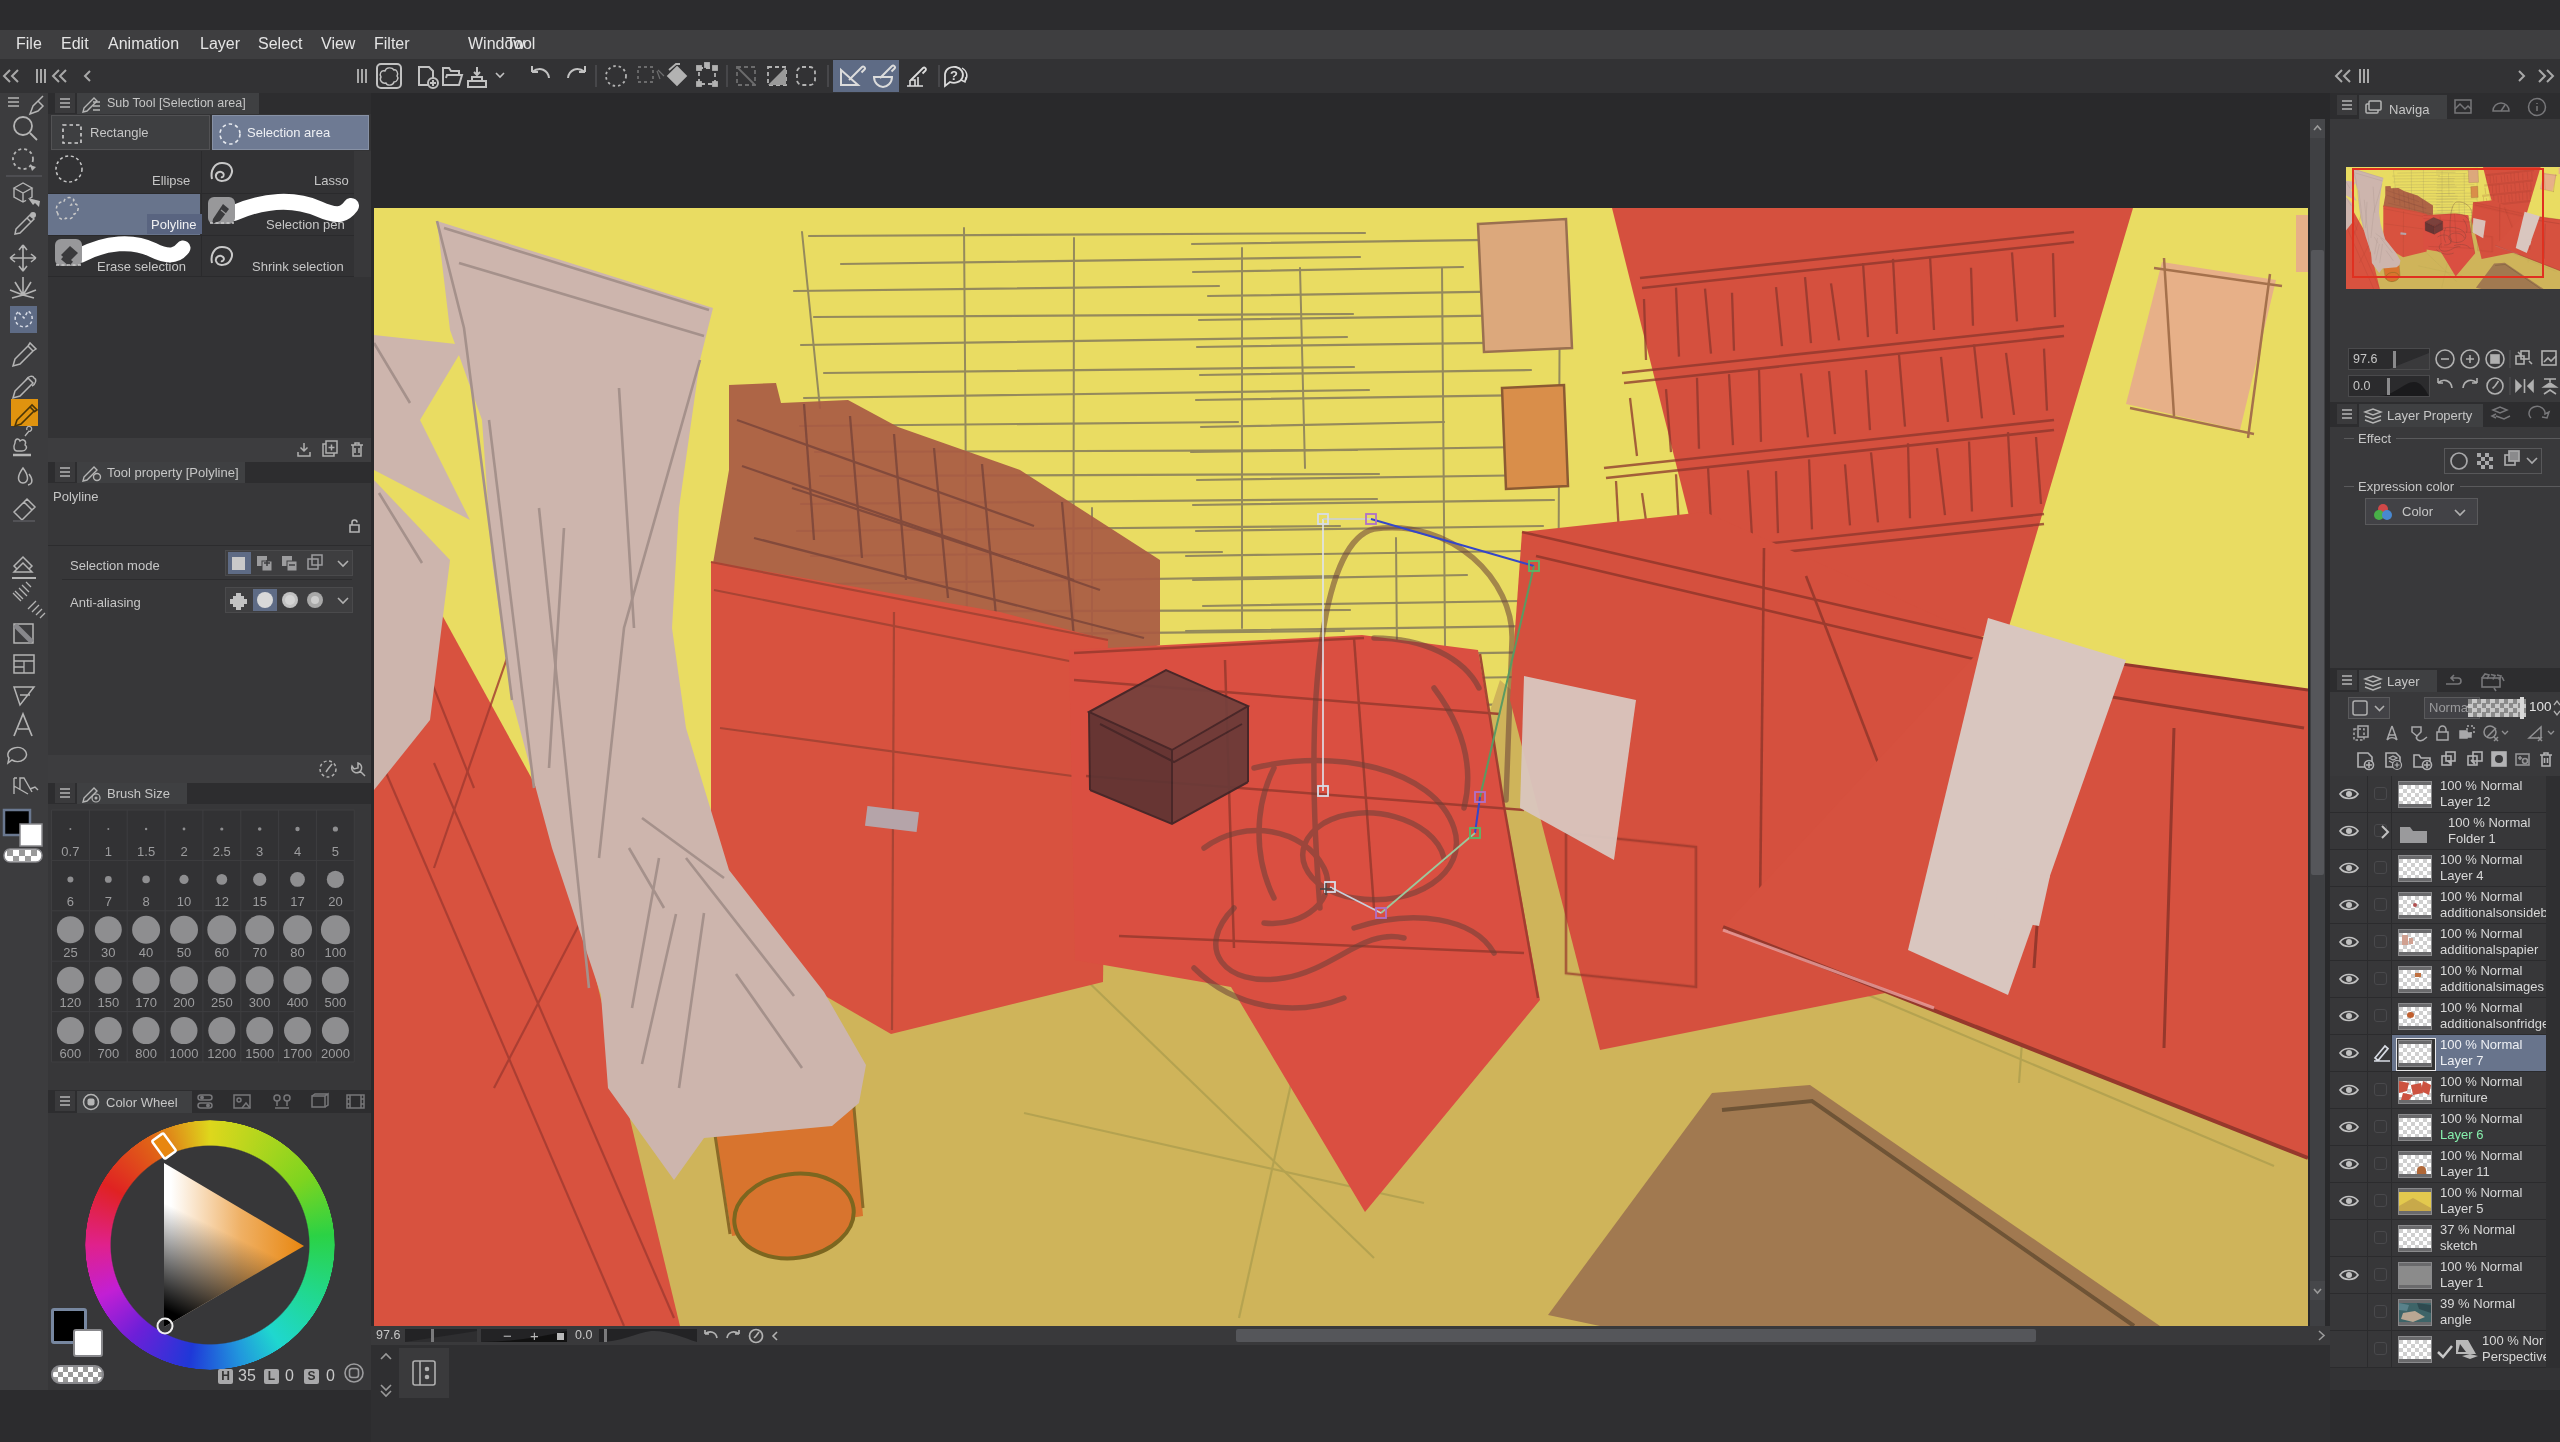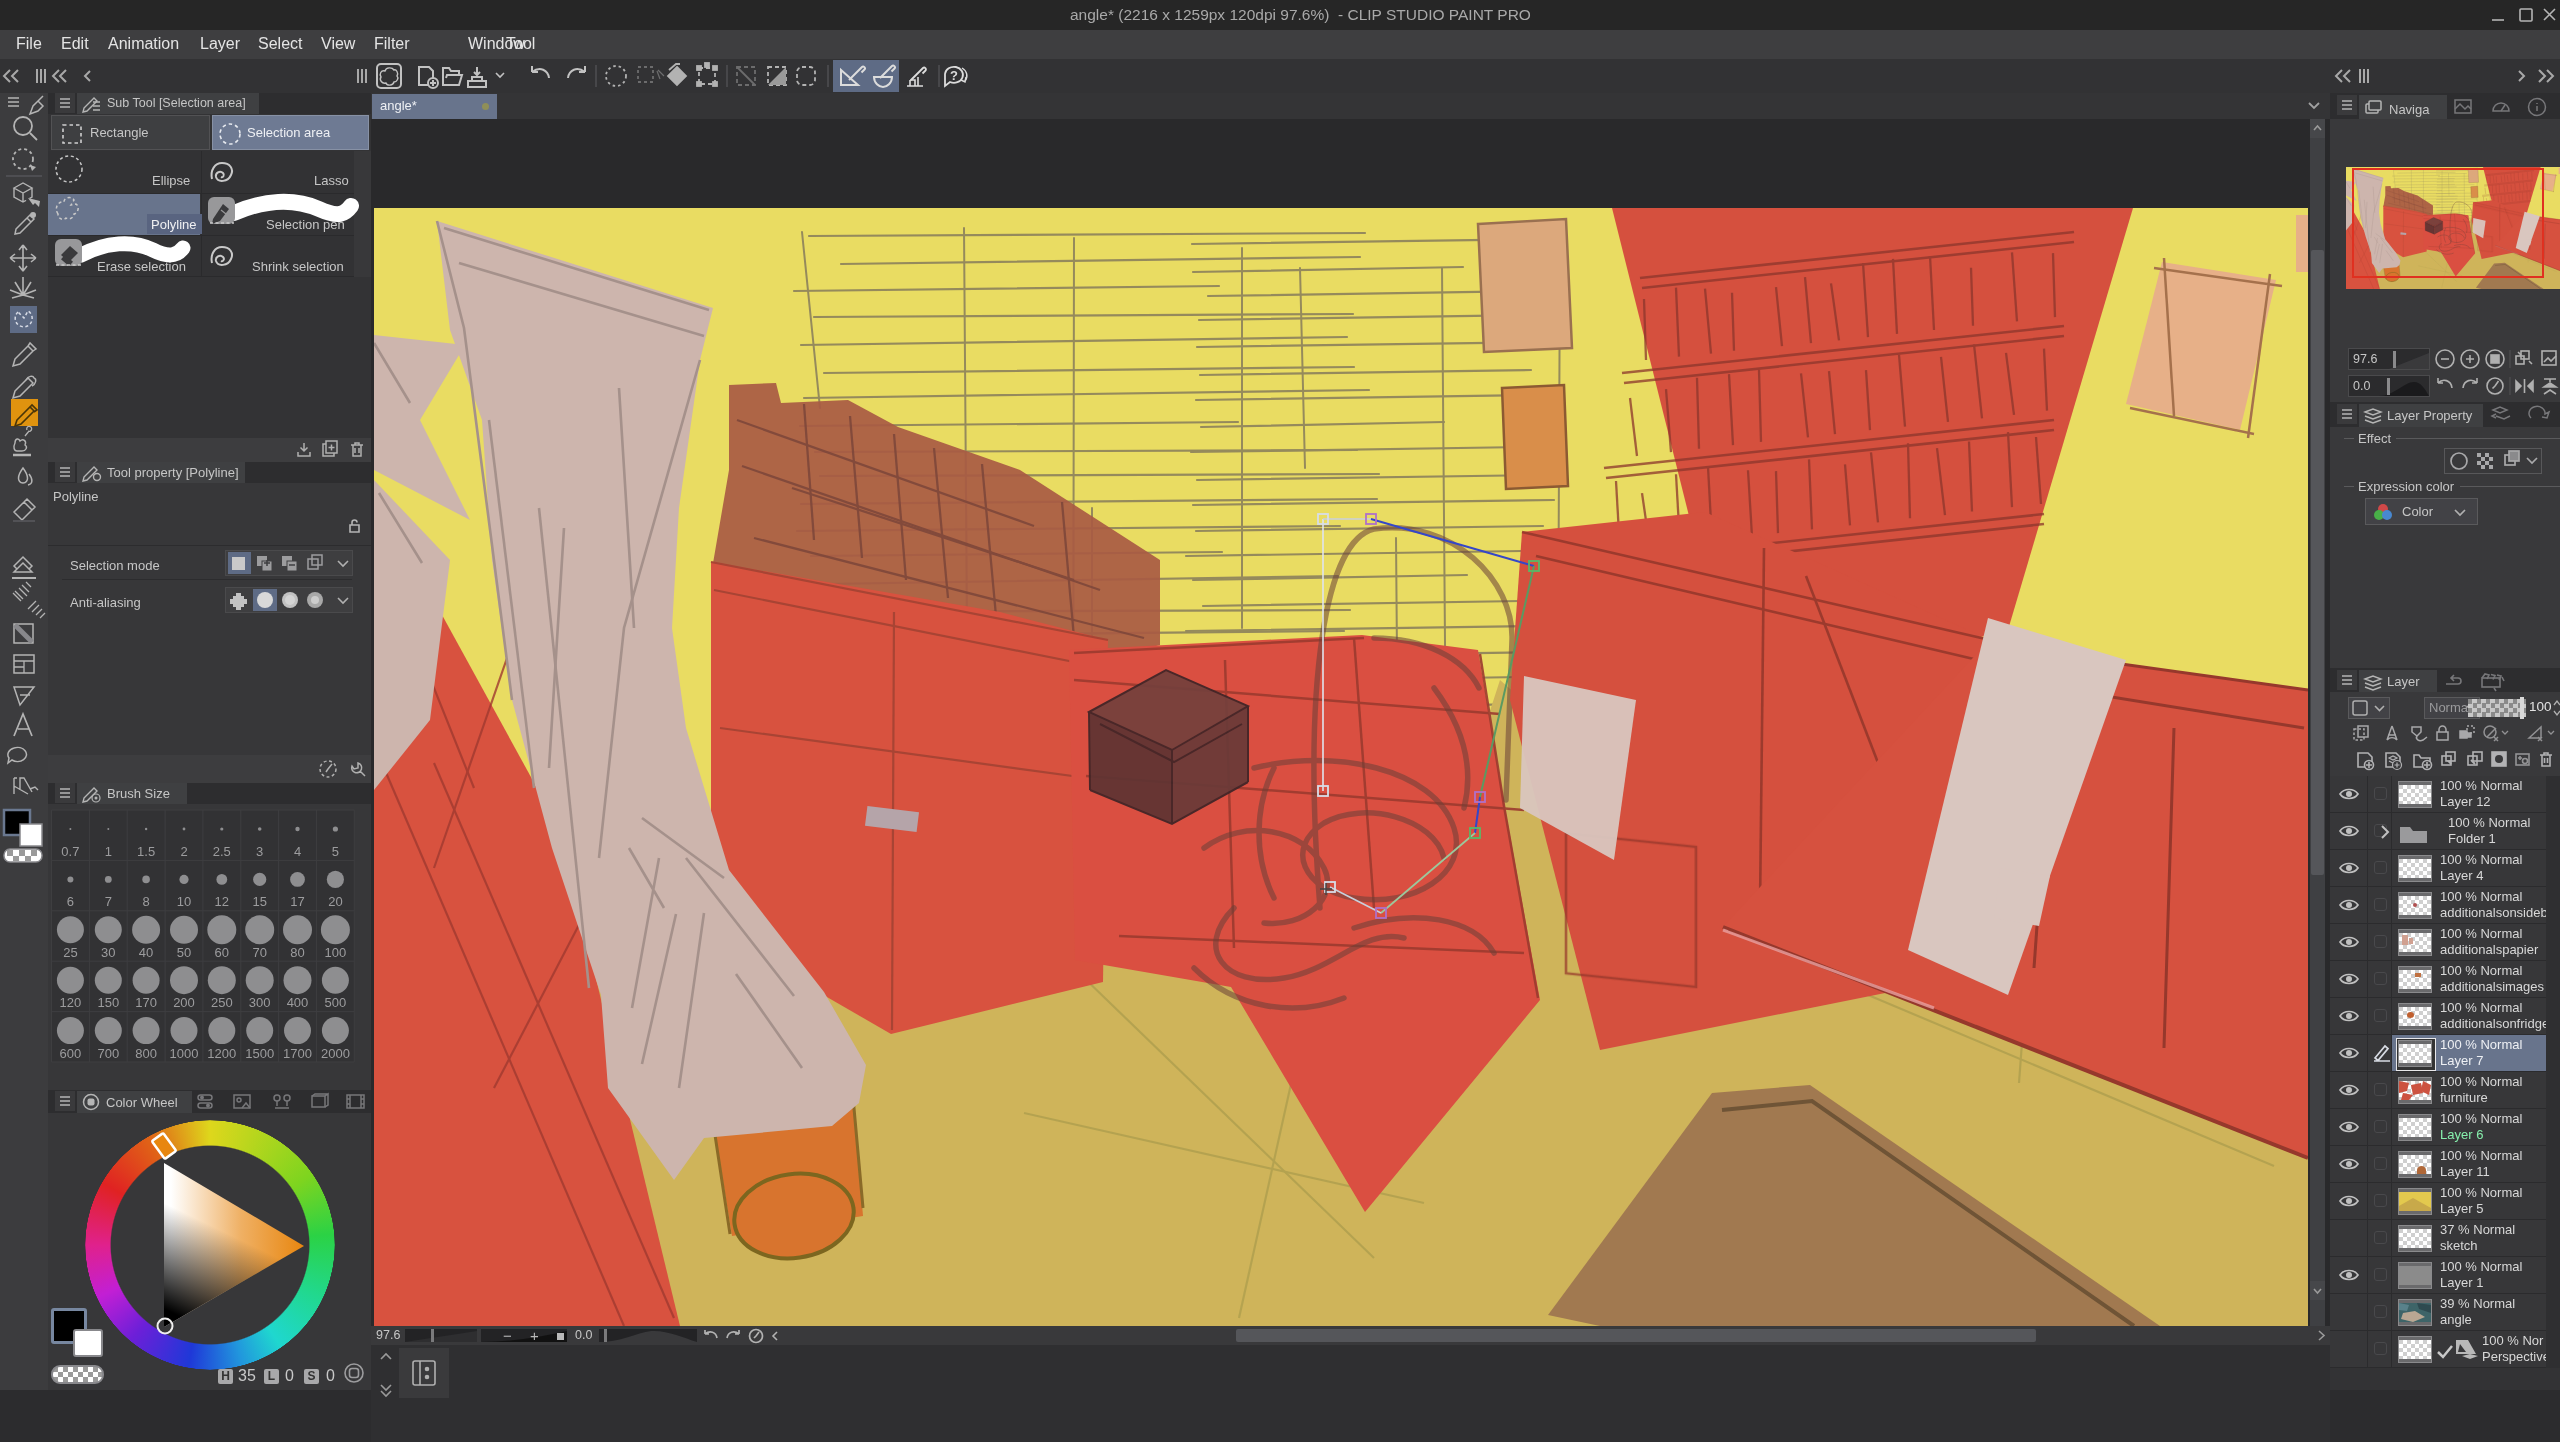--- a/index.html
+++ b/index.html
@@ -12,30 +12,20 @@
 #toolcol{left:0;top:93px;width:48px;height:1297px;background:#3c3c3e;}
 #leftpanel{left:48px;top:93px;width:323px;height:1297px;background:#f0abfc;}
 #canvasarea{left:371px;top:93px;width:1959px;height:1349px;background:#29292b;}
 #rightpanel{left:2330px;top:93px;width:230px;height:1297px;background:#39393b;}
 .txt{position:absolute;color:#c9c9c9;font-size:16px;white-space:nowrap;}
 #bottomstrip{left:0;top:1390px;width:2560px;height:52px;background:#2c2c2e;}
 </style></head>
 <body>
 <div id="app">
 <div id="bottomstrip" class="abs"></div>
-<div id="titlebar" class="abs">
-  <div class="abs" style="left:1070px;top:6px;">angle* (2216 x 1259px 120dpi 97.6%)&nbsp; - CLIP STUDIO PAINT PRO</div>
-  <svg class="abs" style="left:2480px;top:0;" width="80" height="30" viewBox="0 0 80 30">
-    <g stroke="#b5b5b5" stroke-width="1.6" fill="none">
-      <path d="M12 20 L24 20"></path>
-      <rect x="40" y="9" width="12" height="12" rx="1"></rect>
-      <path d="M64 9 L75 20 M75 9 L64 20"></path>
-    </g>
-  </svg>
-</div>
 <div id="menubar" class="abs">
   <span class="mitem" style="left:16px;">File</span>
   <span class="mitem" style="left:61px;">Edit</span>
   <span class="mitem" style="left:108px;">Animation</span>
   <span class="mitem" style="left:200px;">Layer</span>
   <span class="mitem" style="left:258px;">Select</span>
   <span class="mitem" style="left:321px;">View</span>
   <span class="mitem" style="left:374px;">Filter</span>
   <span class="mitem" style="left:428px;margin-left:40px;">Window</span>
   <span class="mitem" style="left:506px;">Tool</span>
@@ -523,29 +513,20 @@
     <span class="abs" style="left:256px;top:279px;width:15px;height:15px;background:#a8a8aa;color:#333;font-size:12px;font-weight:bold;text-align:center;border-radius:2px;">S</span>
     <span class="abs txt" style="left:278px;top:277px;">0</span>
     <svg class="abs" style="left:295px;top:272px;" width="22" height="22">
           <circle cx="11" cy="11" r="9" fill="none" stroke="#9c9c9e" stroke-width="1.6"></circle>
           <rect x="6.5" y="6.5" width="9" height="9" rx="2.5" fill="none" stroke="#9c9c9e" stroke-width="1.6"></rect>
         </svg>
   </div>
 </div>
 <div id="canvasarea" class="abs" style="font-size:13px;color:#c6c6c6;">
 
-  <div class="abs" style="left:0;top:0;width:1959px;height:26px;background:#343436;">
-    <div class="abs" style="left:1px;top:1px;width:125px;height:25px;background:#68748c;">
-      <span class="abs" style="left:8px;top:4px;color:#eef0f4;">angle*</span>
-      <div class="abs" style="left:110px;top:9px;width:7px;height:7px;border-radius:50%;background:#8f8f58;"></div>
-    </div>
-    <svg class="abs" style="left:1934px;top:4px;" width="18" height="16">
-          <path d="M4 6 l5 5 l5 -5" stroke="#a0a0a0" stroke-width="1.8" fill="none"></path>
-        </svg>
-  </div>
 
   <div class="abs" style="left:0;top:26px;width:1936px;height:1207px;background:#29292b;"></div>
 
   <svg class="abs" style="left:3px;top:115px;" width="1934" height="1118" viewBox="0 0 1934 1118">
 <g id="art">
 <rect x="0" y="0" width="1934" height="1118" fill="#e9dc62"></rect>
 <g stroke="#958a5c" stroke-width="2.2" fill="none" stroke-linecap="round">
 <path d="M435 28 L991 25"></path>
 <path d="M467 56 L986 49"></path>
 <path d="M420 83 L845 78"></path>

